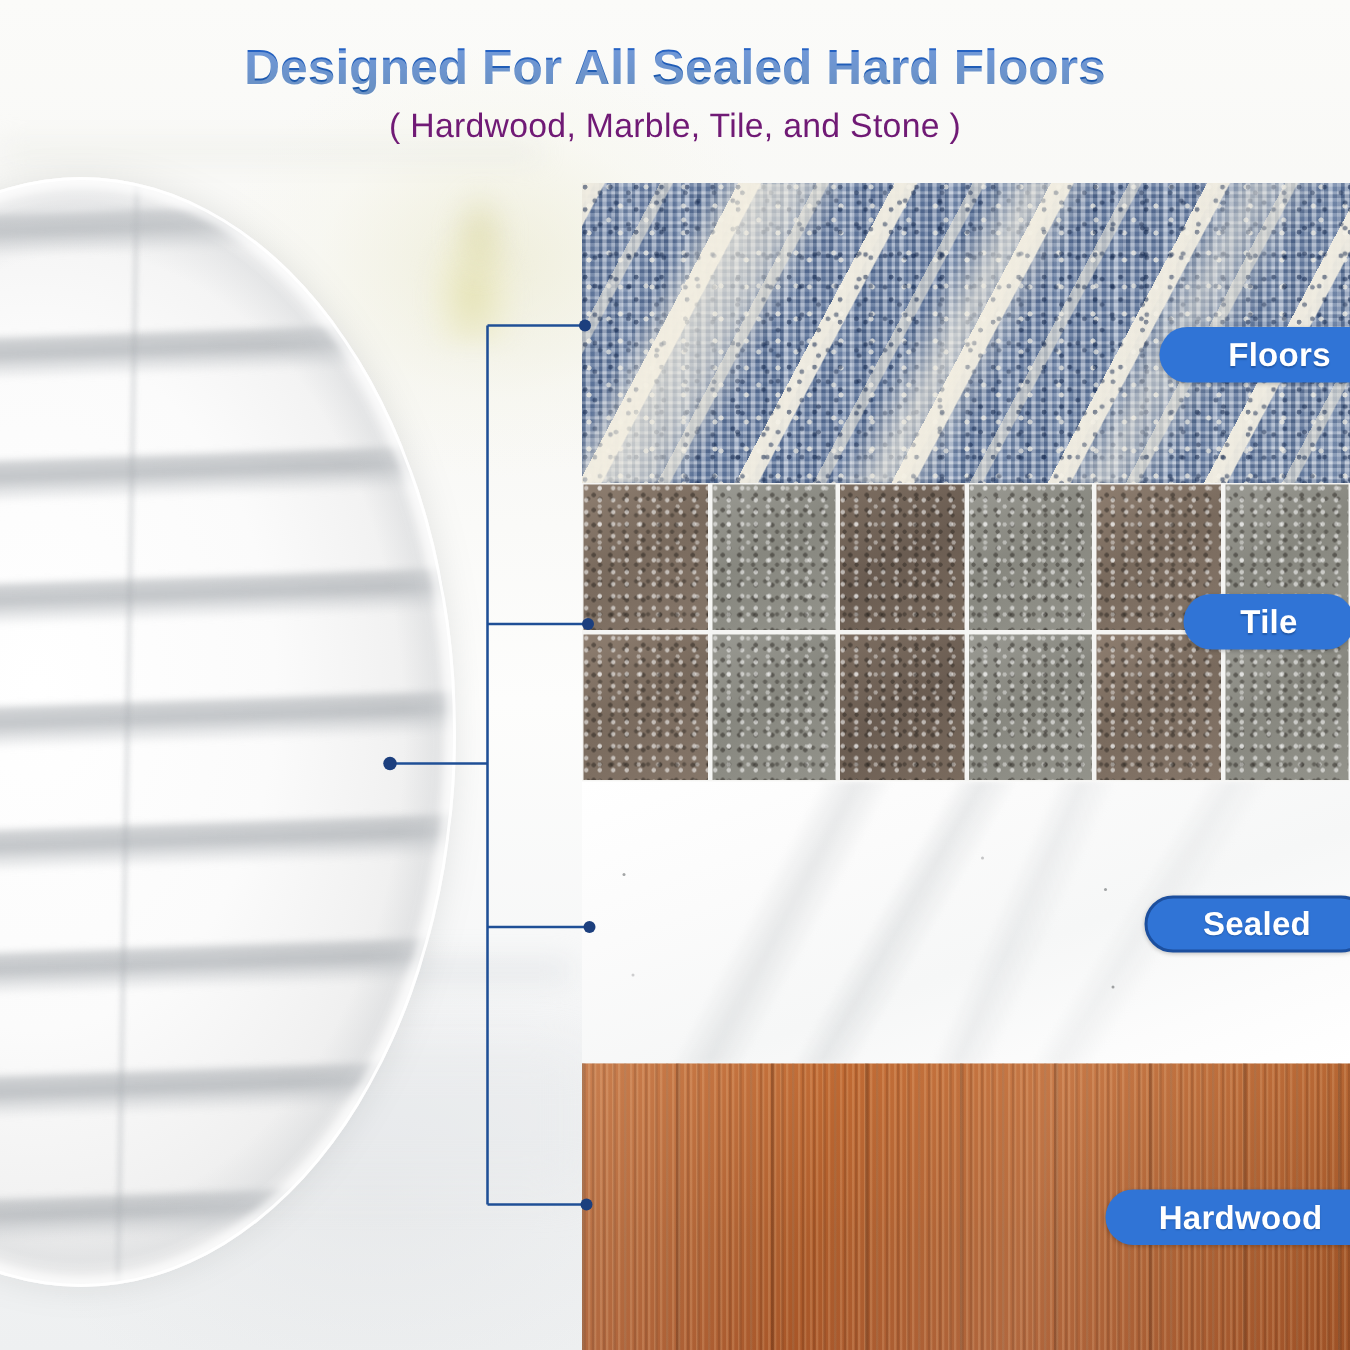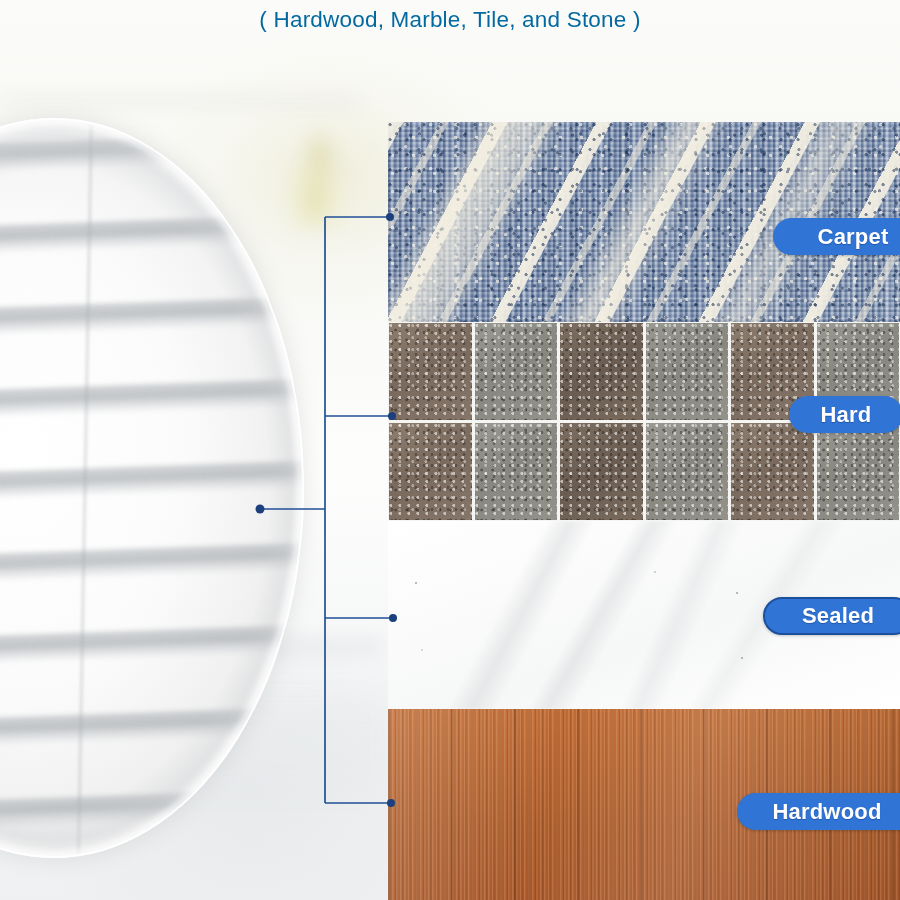--- a/index.html
+++ b/index.html
@@ -32,21 +32,21 @@
   .header{position:absolute;left:0;top:0;width:900px;text-align:center;z-index:40;}
   .title{
     margin:0;padding-top:26px;
     font-size:33px;font-weight:bold;letter-spacing:.1px;
     color:#2663c6;
     background:linear-gradient(180deg,#4d86db 0%,#2663c6 48%,#17539f 100%);
     -webkit-background-clip:text;background-clip:text;-webkit-text-fill-color:transparent;
     text-shadow:0 1px 0 rgba(255,255,255,.35);
   }
   .subtitle{
-    margin:7px 0 12px 0;font-size:22.5px;color:#0369a1;font-weight:normal;letter-spacing:.2px;
+    margin:7px 0 12px 0;font-size:22.5px;color:#701a75;font-weight:normal;letter-spacing:.2px;
   }
 
   
   .samples{position:absolute;left:388px;top:122px;width:512px;height:778px;z-index:10;}
   .panel{position:absolute;left:0;width:512px;overflow:hidden;}
 
   
   .p-carpet{top:0;height:200px;
     background-color:#d8dde4;
     background-image:
@@ -156,20 +156,21 @@
 
   <div class="bg">
     <div class="bg-streak bg-win1"></div>
     <div class="bg-streak bg-win2"></div>
     <div class="bg-streak bg-win3"></div>
     <div class="bg-plant"></div>
     <div class="bg-plant2"></div>
   </div>
 
   <div class="header">
+    <h1 class="title">Designed For All Sealed Hard Floors</h1>
     <p class="subtitle">( Hardwood, Marble, Tile, and Stone )</p>
   </div>
 
   <div class="samples">
 
     <div class="panel p-carpet">
       <div class="carpet-speck"></div>
       <div class="carpet-diag"></div>
     </div>
 
@@ -224,24 +225,24 @@
     <g fill="#1c3f7e">
       <circle cx="390" cy="217" r="4"></circle>
       <circle cx="392" cy="416" r="4"></circle>
       <circle cx="393" cy="618" r="4"></circle>
       <circle cx="391" cy="803" r="4"></circle>
       <circle cx="260" cy="509" r="4.5"></circle>
     </g>
   </svg>
 
   <div class="badge b-carpet">
-    <span>Carpet</span>
+    <span>Floors</span>
   </div>
   <div class="badge b-tile">
-    <span>Hard</span>
+    <span>Tile</span>
   </div>
   <div class="badge b-marble">
     <span>Sealed</span>
   </div>
   <div class="badge b-wood">
     <span>Hardwood</span>
   </div>
 
 </div>
 

